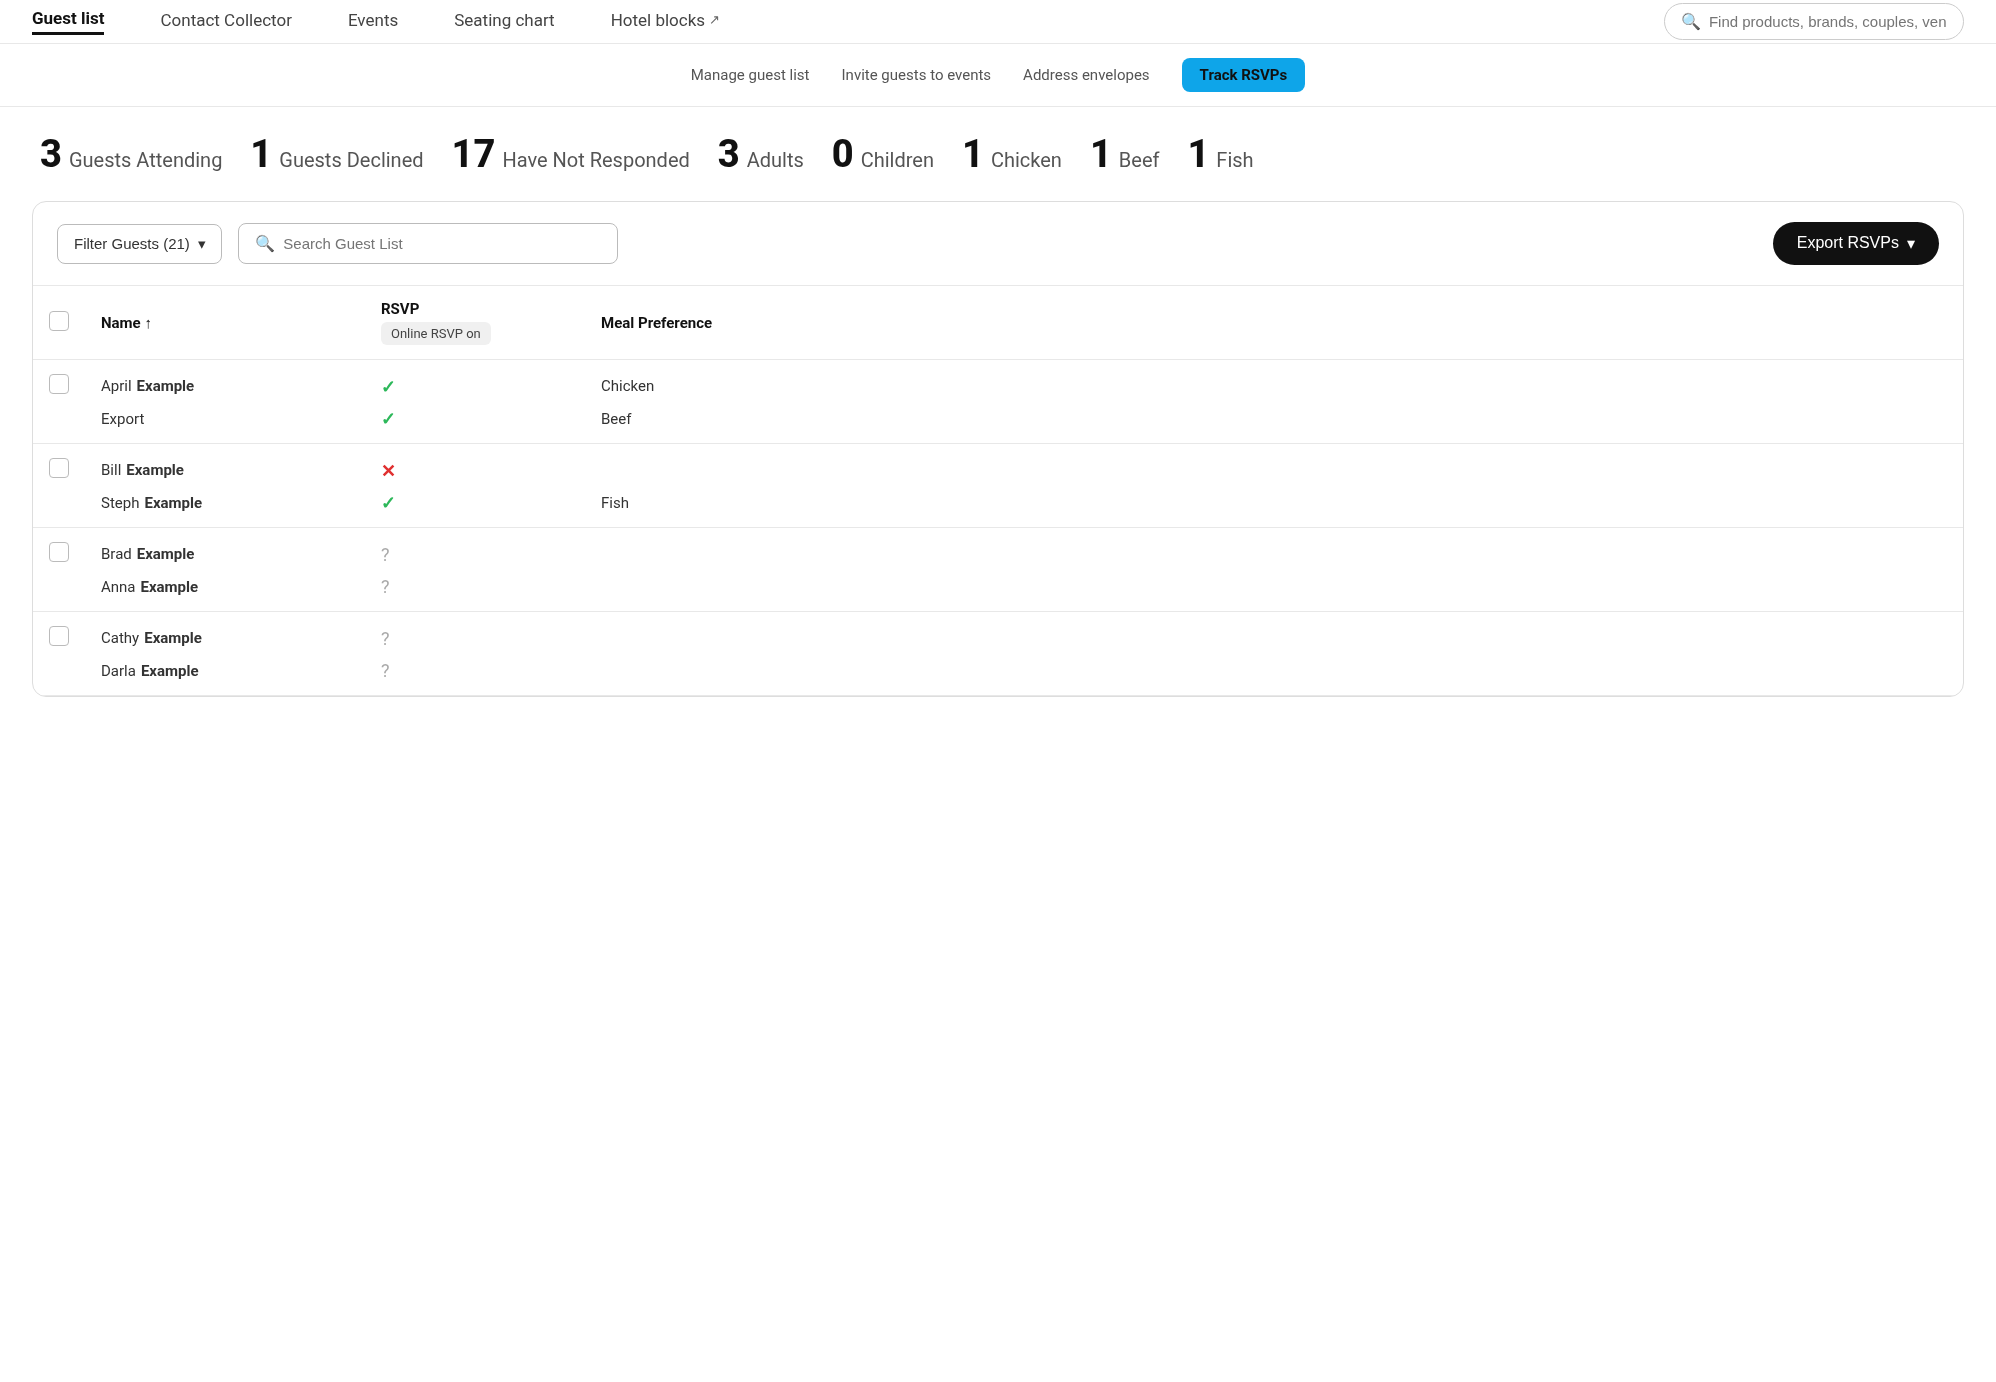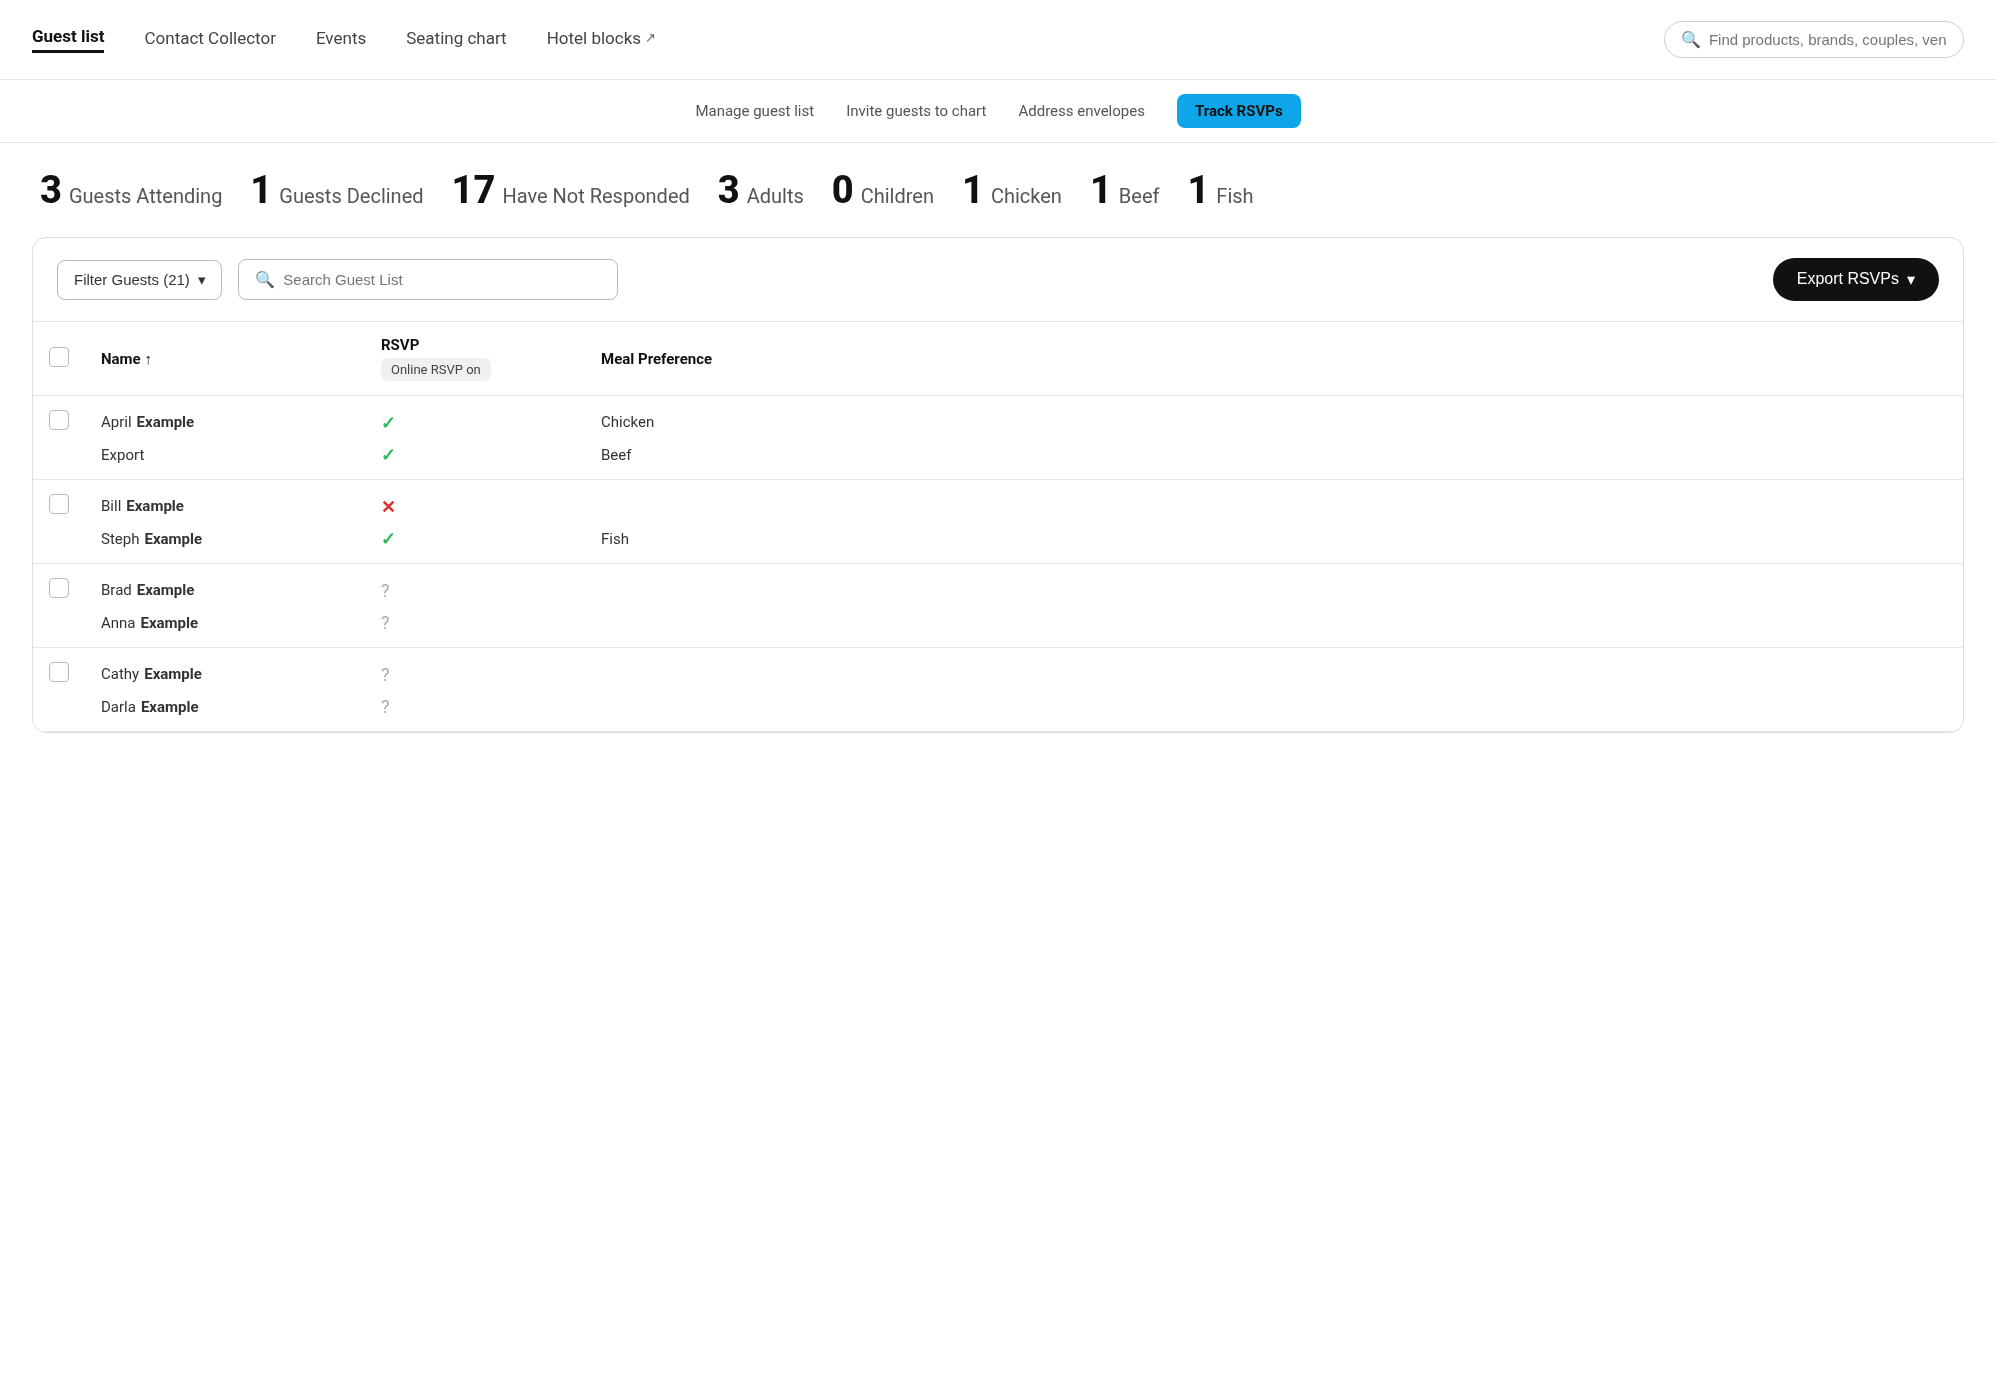--- a/index.html
+++ b/index.html
@@ -4,22 +4,22 @@
   <style>
     * { box-sizing: border-box; margin: 0; padding: 0; }
     body { font-family: -apple-system, BlinkMacSystemFont, 'Segoe UI', Roboto, Helvetica, Arial, sans-serif; background: #fff; color: #222; font-size: 16px; }
 
     
     .nav-bar {
       display: flex;
       align-items: center;
       padding: 0 32px;
       border-bottom: 1px solid #e8e8e8;
-      height: 80px;
-      gap: 40px;
+      height: 44px;
+      gap: 56px;
     }
     .nav-item {
       font-size: 17px;
       color: #444;
       cursor: pointer;
       padding-bottom: 4px;
       white-space: nowrap;
     }
     .nav-item.active {
       font-weight: 700;
@@ -260,21 +260,21 @@
     <span class="search-icon-nav">🔍</span>
     <input type="text" placeholder="Find products, brands, couples, vend..." style="">
   </div>
 </nav>
 
 <nav class="sub-nav">
   <div class="sub-nav-item">
     <span>Manage guest list</span>
   </div>
   <div class="sub-nav-item">
-    <span>Invite guests to chart</span>
+    <span>Invite guests to events</span>
   </div>
   <div class="sub-nav-item">
     <span>Address envelopes</span>
   </div>
   <div class="sub-nav-item active-sub">
     <span>Track RSVPs</span>
   </div>
 </nav>
 
 <div class="stats-row" id="stats-row">

